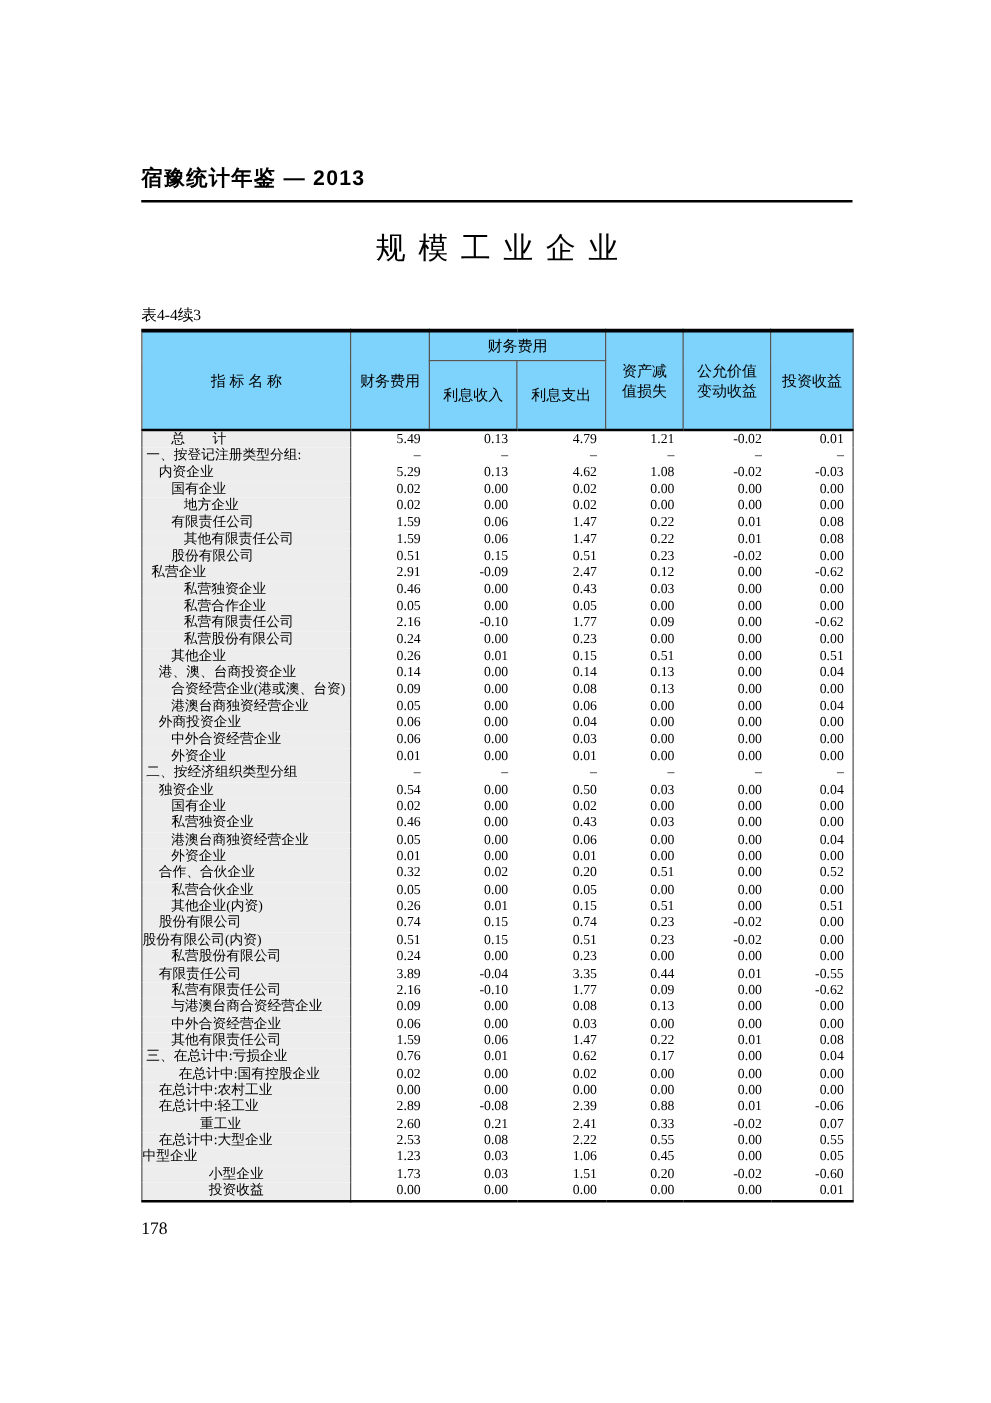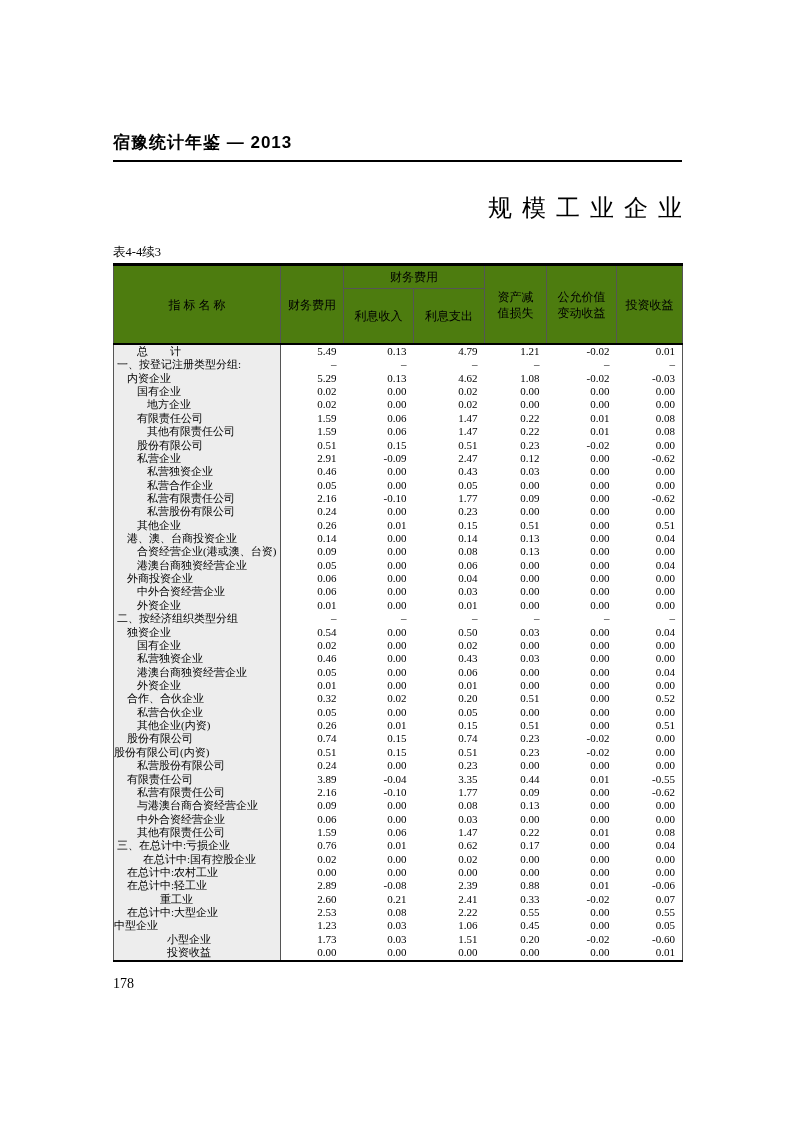--- a/index.html
+++ b/index.html
@@ -7,36 +7,36 @@
     width:793px;height:1122px;position:relative;background:#ffffff;
     font-family:"Liberation Serif","DejaVu Serif",serif;color:#111;
   }
   .running-header{
     position:absolute;left:113px;width:569px;top:131px;
     border-bottom:2px solid #000;padding-bottom:6px;
     font-family:"Liberation Sans","DejaVu Sans",sans-serif;
     font-weight:bold;font-size:17px;letter-spacing:1px;color:#000;
   }
   .page-title{
-    position:absolute;left:113px;width:569px;top:192px;
-    text-align:right;font-size:24px;color:#000;
+    position:absolute;left:113px;width:569px;top:182px;
+    text-align:center;font-size:24px;color:#000;
   }
   .page-title span{letter-spacing:10px;margin-right:-10px;}
   .table-caption{
     position:absolute;left:113px;top:244px;font-size:12.5px;color:#000;
   }
   table.stat{
     position:absolute;left:113px;top:263px;width:569px;
     border-collapse:collapse;table-layout:fixed;
     border-left:1px solid #555;border-right:1px solid #555;
     border-top:3px solid #000;border-bottom:2px solid #000;
     font-size:11px;color:#000;
   }
   table.stat th{
-    background:#4d7c0f;border:1px solid #555;border-top:none;
+    background:#7dd3fc;border:1px solid #555;border-top:none;
     border-bottom:2px solid #000;
     font-weight:normal;font-size:12px;text-align:center;vertical-align:middle;
     white-space:pre-line;line-height:16px;padding:2px 0;
   }
   table.stat th.group{border-bottom:1px solid #555;height:18px;line-height:14px;}
   table.stat th.tall{height:50px;}
   table.stat td{
     height:13.36px;line-height:13.36px;padding:0;vertical-align:middle;
     border:none;white-space:nowrap;overflow:visible;
   }
@@ -150,21 +150,21 @@
       <tr>
         <td class="stub" style="padding-left: 23px;">股份有限公司</td>
         <td class="num">0.51</td>
         <td class="num">0.15</td>
         <td class="num">0.51</td>
         <td class="num">0.23</td>
         <td class="num">-0.02</td>
         <td class="num">0.00</td>
       </tr>
       <tr>
-        <td class="stub" style="padding-left: 23px;">私营企业</td>
+        <td class="stub" style="padding-left: 7px;">私营企业</td>
         <td class="num">2.91</td>
         <td class="num">-0.09</td>
         <td class="num">2.47</td>
         <td class="num">0.12</td>
         <td class="num">0.00</td>
         <td class="num">-0.62</td>
       </tr>
       <tr>
         <td class="stub" style="padding-left: 33px;">私营独资企业</td>
         <td class="num">0.46</td>

